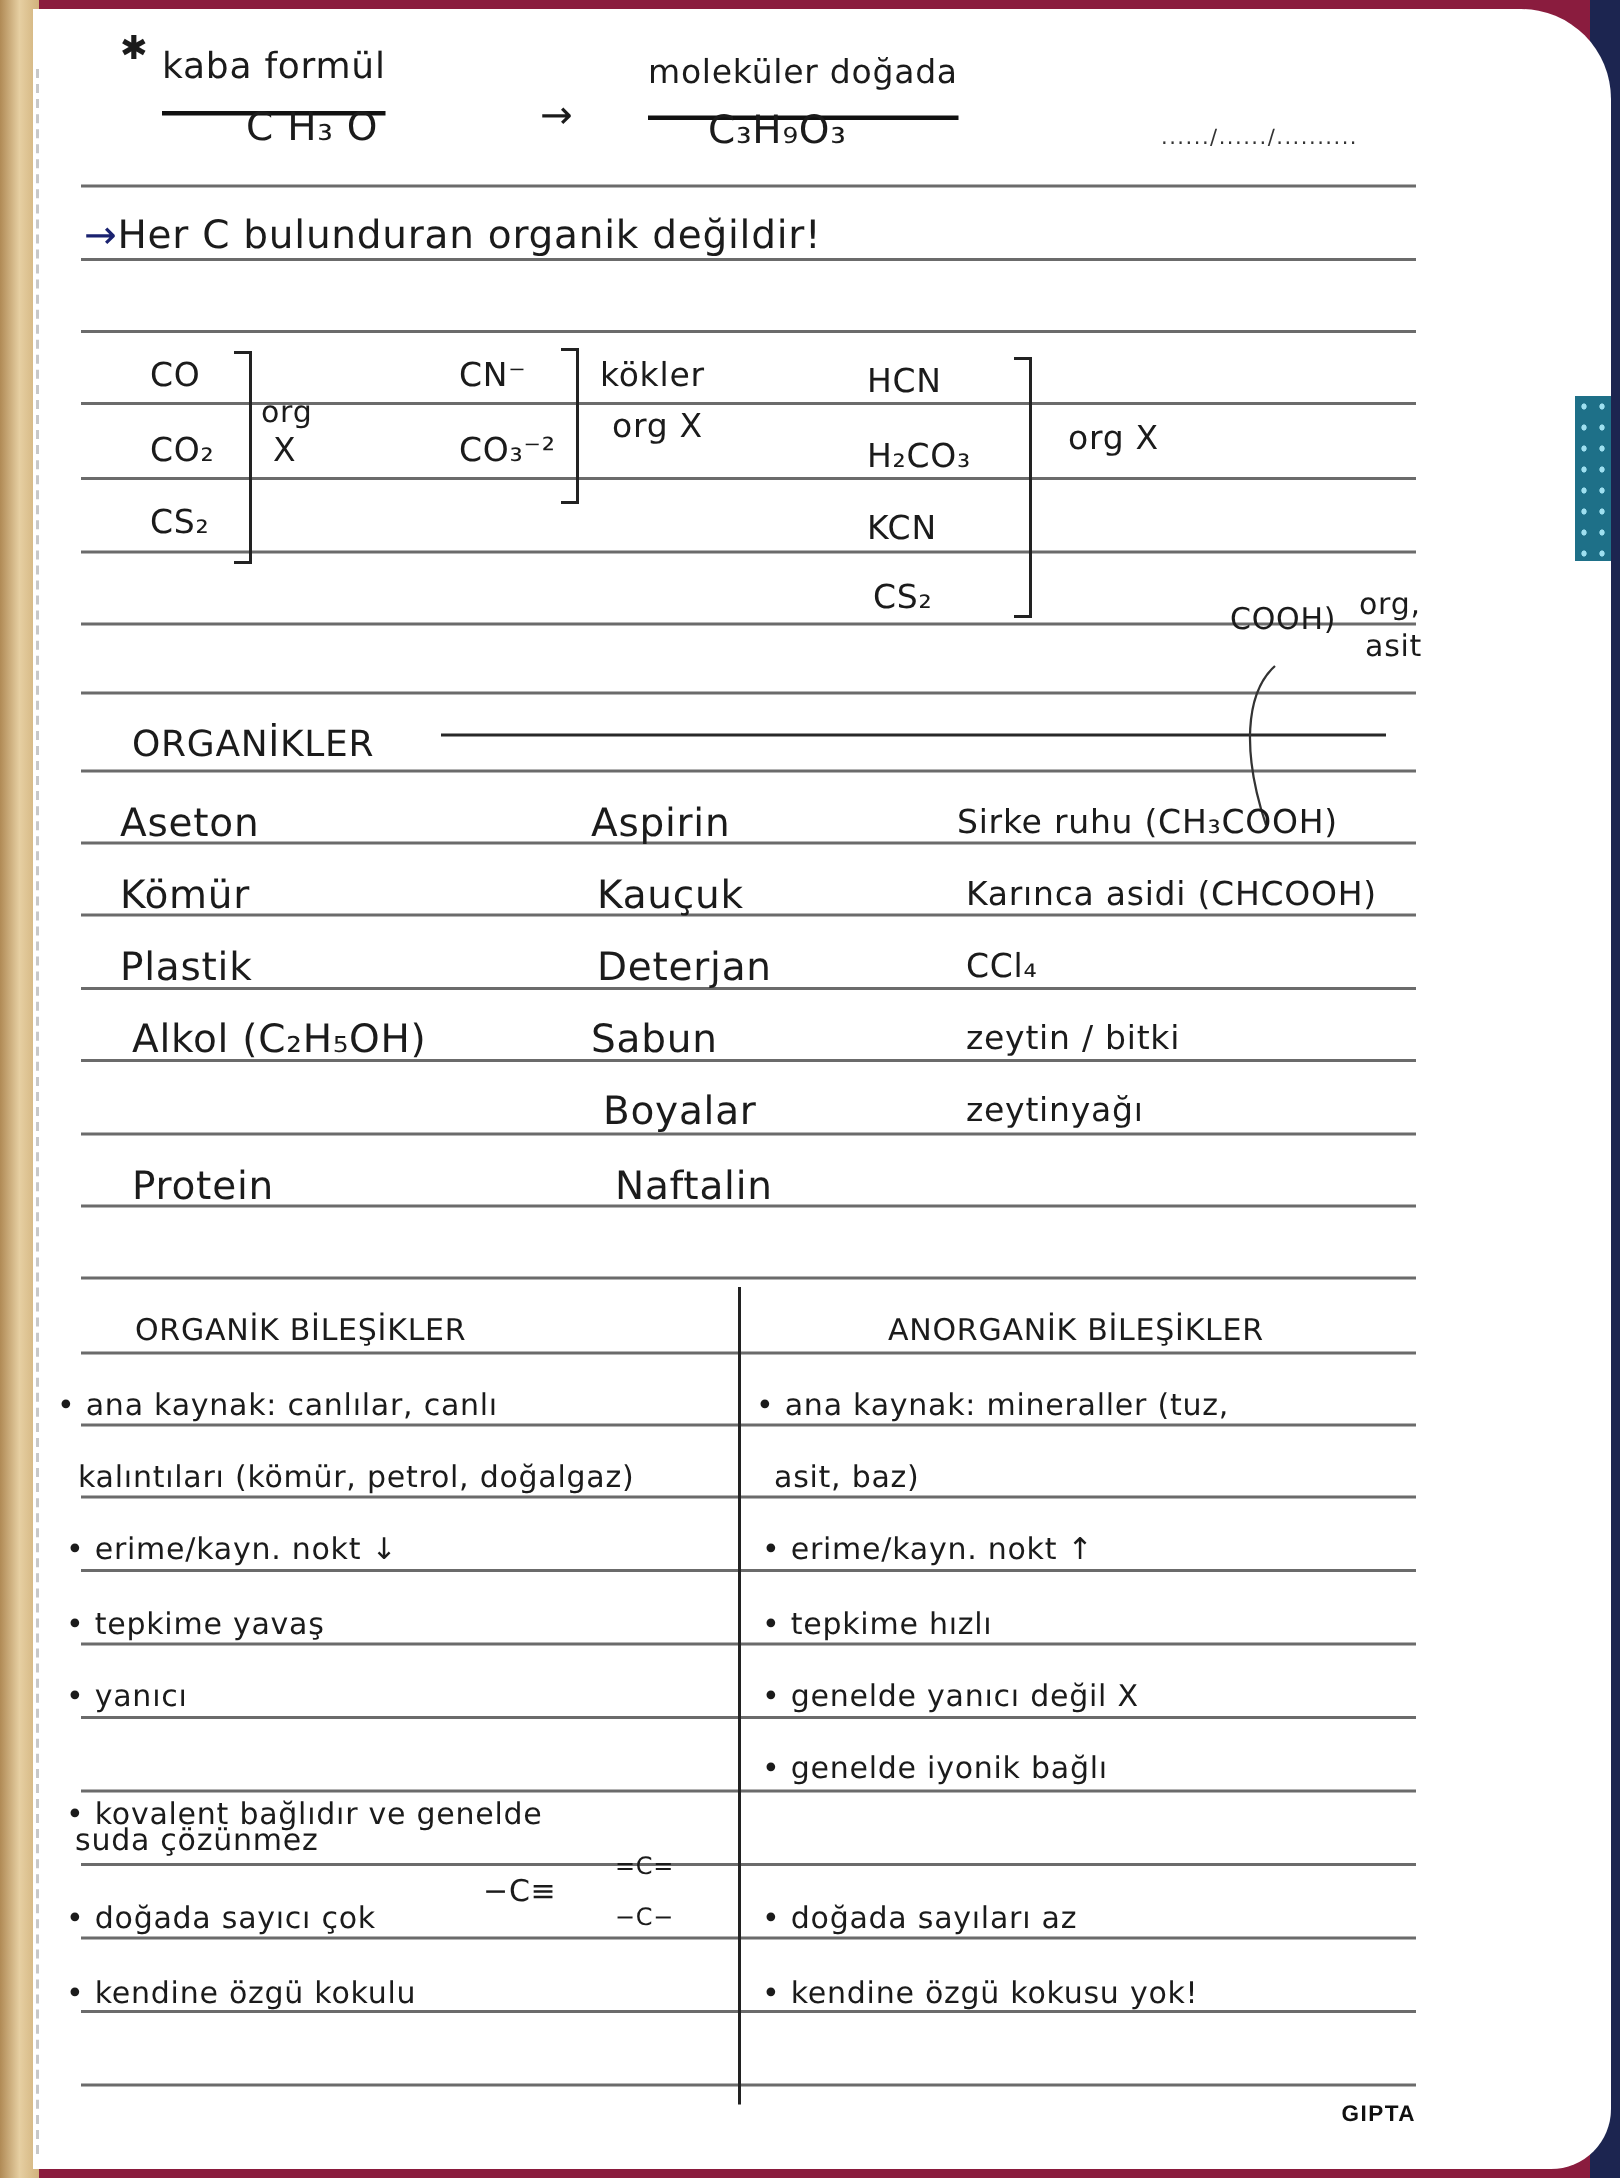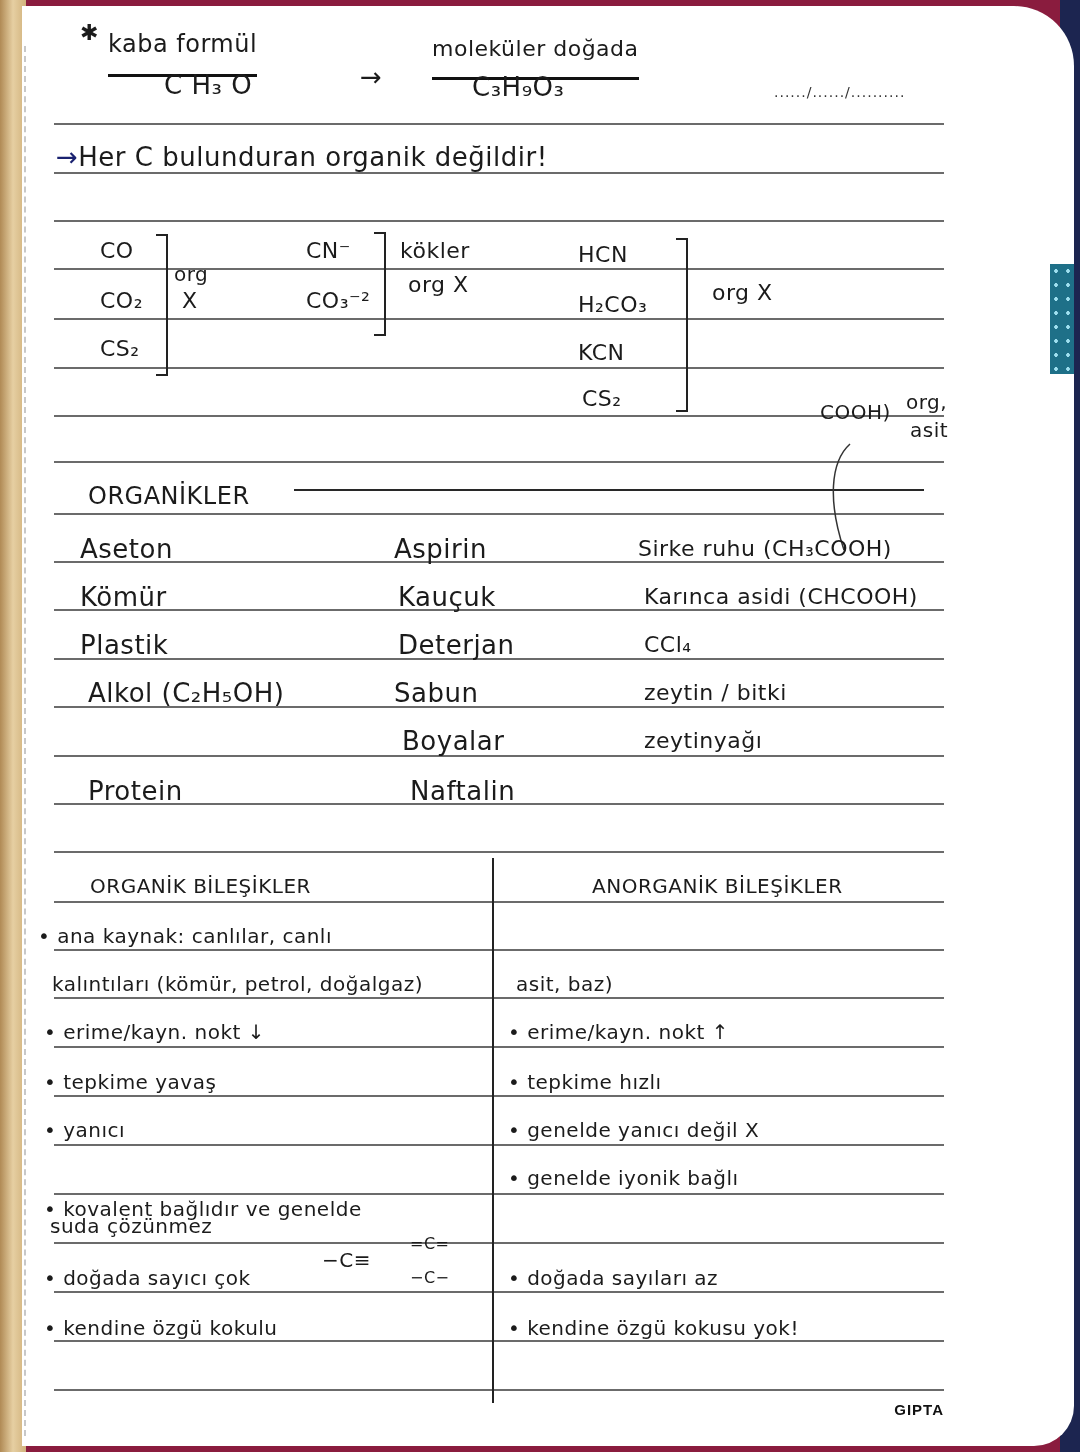--- a/index.html
+++ b/index.html
@@ -166,20 +166,21 @@
   <span class="hw xs" style="left:22px;top:1160px;margin-top:31px;">• kovalent bağlıdır ve genelde</span>
   <span class="hw xs" style="left:28px;top:1208px;">suda çözünmez</span>
   <span class="hw xs" style="left:22px;top:1260px;">• doğada sayıcı çok</span>
   <span class="hw xs" style="left:22px;top:1310px;text-align:right;">• kendine özgü kokulu</span>
 
   <span class="hw xs" style="left:300px;top:1242px;">−C≡</span>
   <span class="hw" style="left:388px;top:1228px;font-size:16px;">=C=</span>
   <span class="hw" style="left:388px;top:1262px;font-size:16px;">−C−</span>
 
   <span class="hw xs" style="left:570px;top:868px;">ANORGANİK BİLEŞİKLER</span>
+  <span class="hw xs" style="left:482px;top:918px;">• ana kaynak: mineraller (tuz,</span>
   <span class="hw xs" style="left:494px;top:966px;">asit, baz)</span>
   <span class="hw xs" style="left:486px;top:1014px;">• erime/kayn. nokt ↑</span>
   <span class="hw xs" style="left:486px;top:1064px;">• tepkime hızlı</span>
   <span class="hw xs" style="left:486px;top:1112px;">• genelde yanıcı değil X</span>
   <span class="hw xs" style="left:486px;top:1160px;">• genelde iyonik bağlı</span>
   <span class="hw xs" style="left:486px;top:1260px;">• doğada sayıları az</span>
   <span class="hw xs" style="left:486px;top:1310px;">• kendine özgü kokusu yok!</span>
 
   <span class="brand">GIPTA</span>
 </div>

